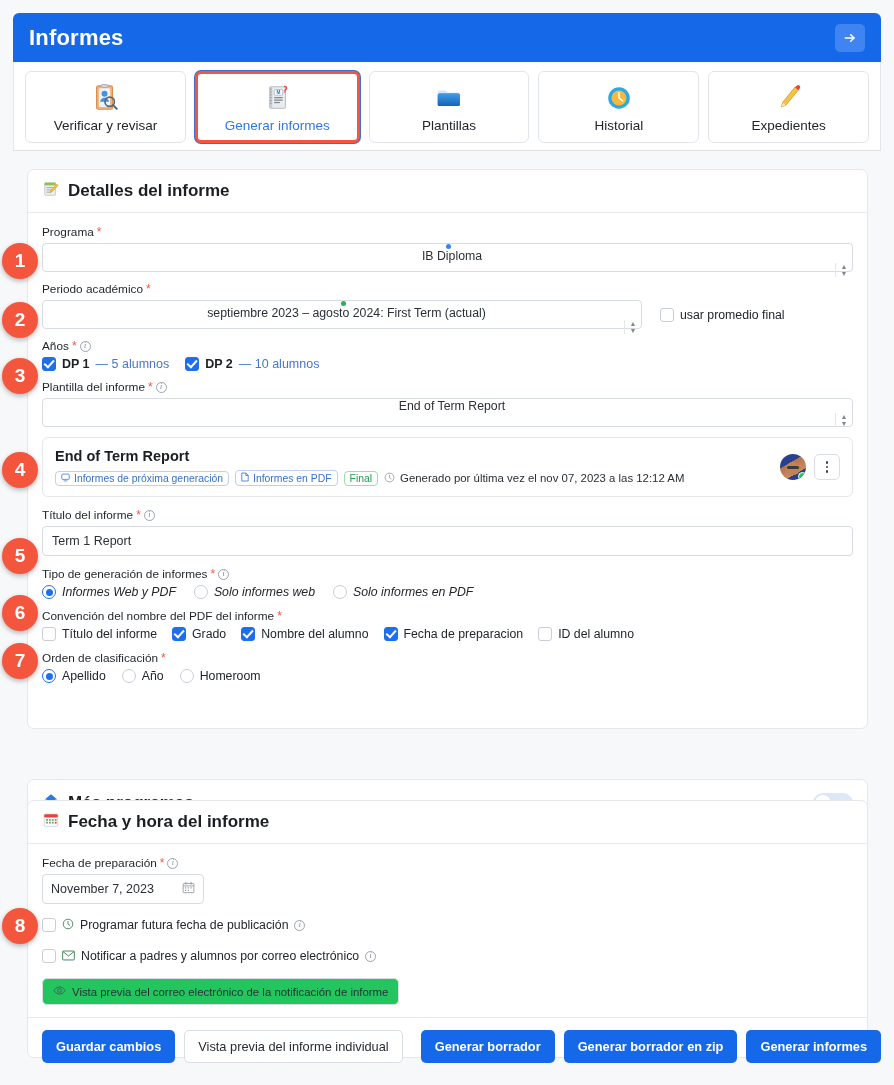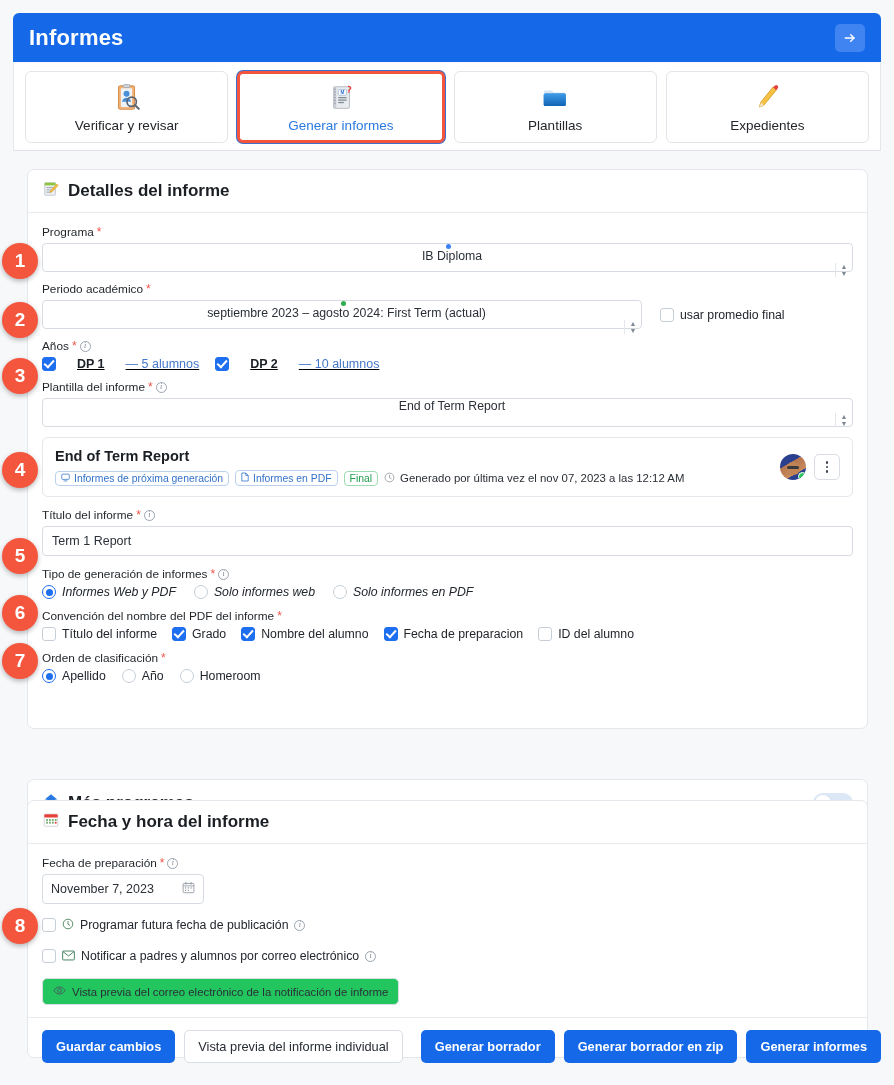--- a/index.html
+++ b/index.html
@@ -173,21 +173,21 @@
     border: 1px solid #c7ced6; background:#fff;
     flex:0 0 auto; display:flex; align-items:center; justify-content:center;
     cursor:pointer;
   }
   .rd.on { border: 1.5px solid #1e6ef0; }
   .rd.on:after { content:""; width:7px; height:7px; border-radius:50%; background:#1e6ef0; }
   .opt-text { font-size:12.3px; color:#22272e; }
   .opt { display:flex; align-items:center; gap:6px; }
 
   
-  .year-opt { display:flex; align-items:center; gap:21px;text-decoration:underline; }
+  .year-opt { display:flex; align-items:center; gap:6px; }
   .year-name { font-size:12.5px; color:#1b2027; font-weight:600; }
   .year-count { font-size:12.5px; color:#4578c9; }
 
   
   .tpl-card {
     border: 1px solid #e4e7eb;
     border-radius: 6px;
     padding: 10px 12px 10px 12px;
     display:flex; align-items:center;
   }
@@ -348,20 +348,30 @@
               <linearGradient id="fg" x1="0" y1="0" x2="0" y2="1">
             <stop offset="0" stop-color="#3e9ce8"></stop>
                 <stop offset="1" stop-color="#1264b4"></stop>
           </linearGradient>
             </defs>
         </svg>
       </div>
       <div class="tab-label">Plantillas</div>
     </div>
 
+    <div class="tab">
+      <div class="tab-ico">
+        <svg width="30" height="30" viewBox="0 0 32 32">
+          <circle cx="16" cy="16" r="11.5" fill="#2aa8e8"></circle>
+          <circle cx="16" cy="16" r="8" fill="#f6b93b"></circle>
+          <path d="M16 10.5V16l4 3" stroke="#fff" stroke-width="1.6" fill="none" stroke-linecap="round" stroke-linejoin="round"></path>
+        </svg>
+      </div>
+      <div class="tab-label">Historial</div>
+    </div>
 
     <div class="tab">
       <div class="tab-ico">
         <svg width="30" height="30" viewBox="0 0 32 32">
           <path d="M22.5 4.2 25.8 7.6 12.5 23.8l-4.6 1.7 1.4-4.8z" fill="#f6c244" stroke="#d9a02c" stroke-width="1"></path>
           <path d="M22.5 4.2 25.8 7.6l1.6-1.8a2 2 0 0 0-3-2.9z" fill="#e8403a"></path>
           <path d="M7.9 25.5l4.6-1.7-2.6-2.9z" fill="#f2e6c8"></path>
         </svg>
       </div>
       <div class="tab-label">Expedientes</div>

